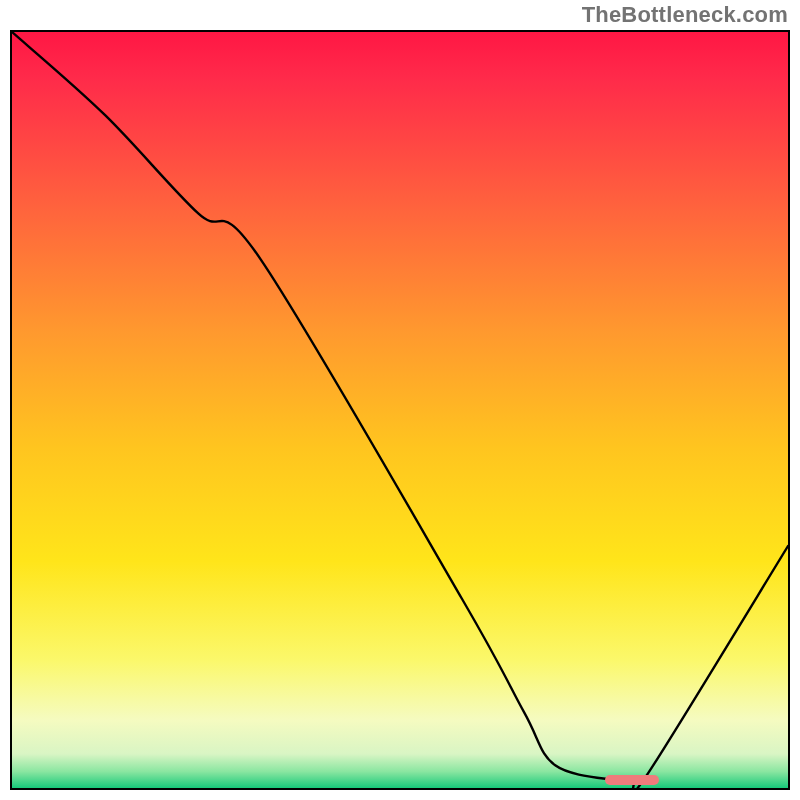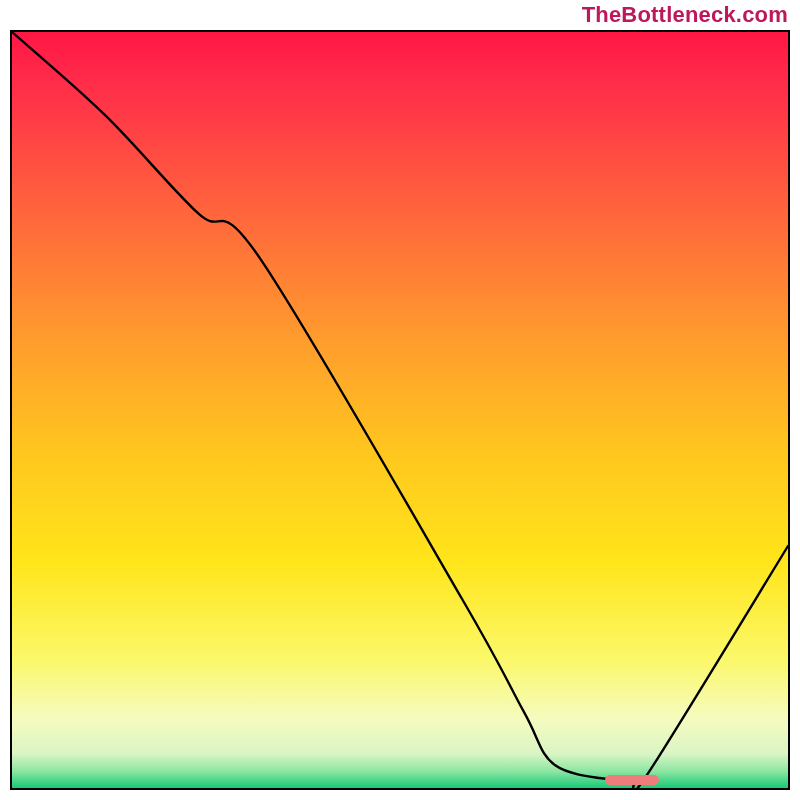--- a/index.html
+++ b/index.html
@@ -15,21 +15,21 @@
     width: 800px;
     height: 800px;
     box-sizing: border-box;
   }
   .watermark {
     position: absolute;
     top: 2px;
     right: 12px;
     font-size: 22px;
     font-weight: 600;
-    color: #be185d;
+    color: #737373;
     letter-spacing: 0.2px;
     z-index: 50;
   }
   .plot {
     position: absolute;
     left: 10px;
     top: 30px;
     width: 780px;
     height: 760px;
     box-sizing: border-box;

